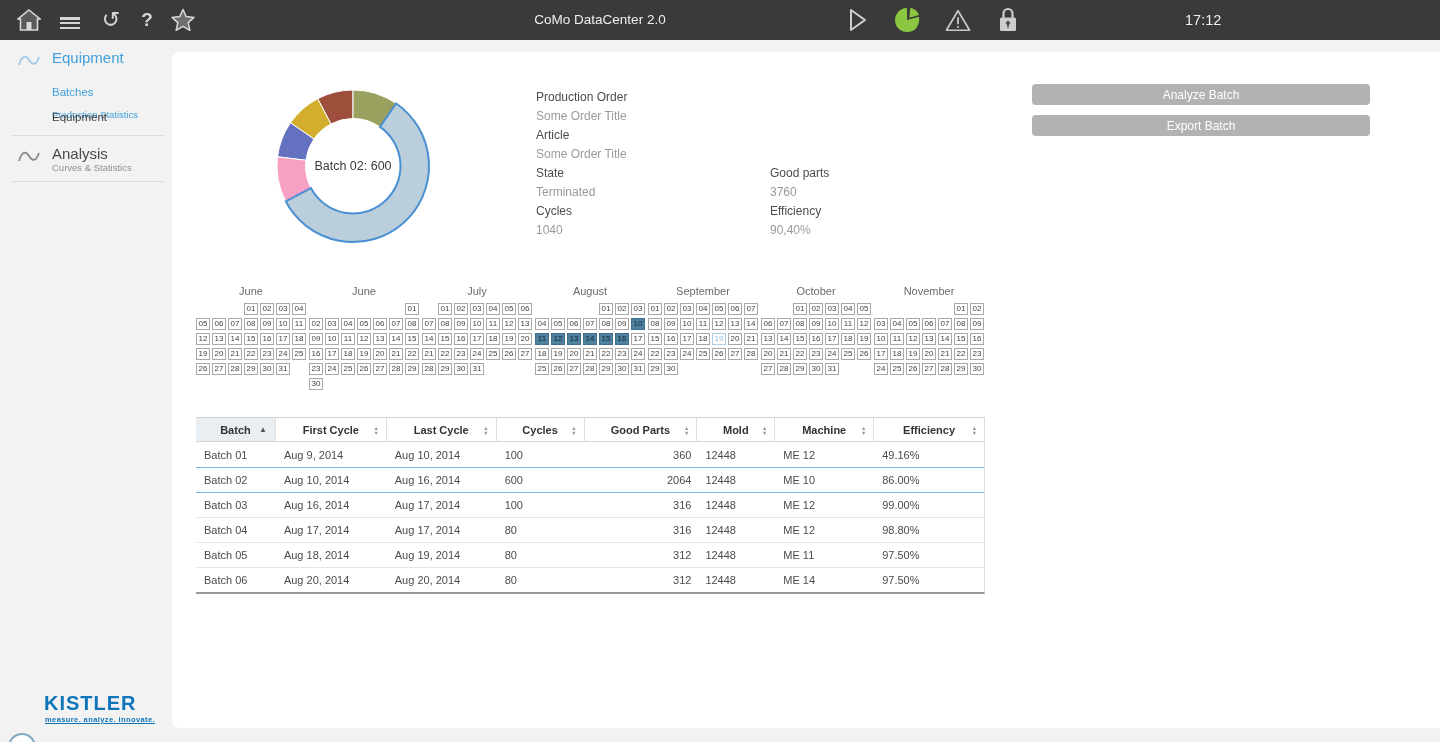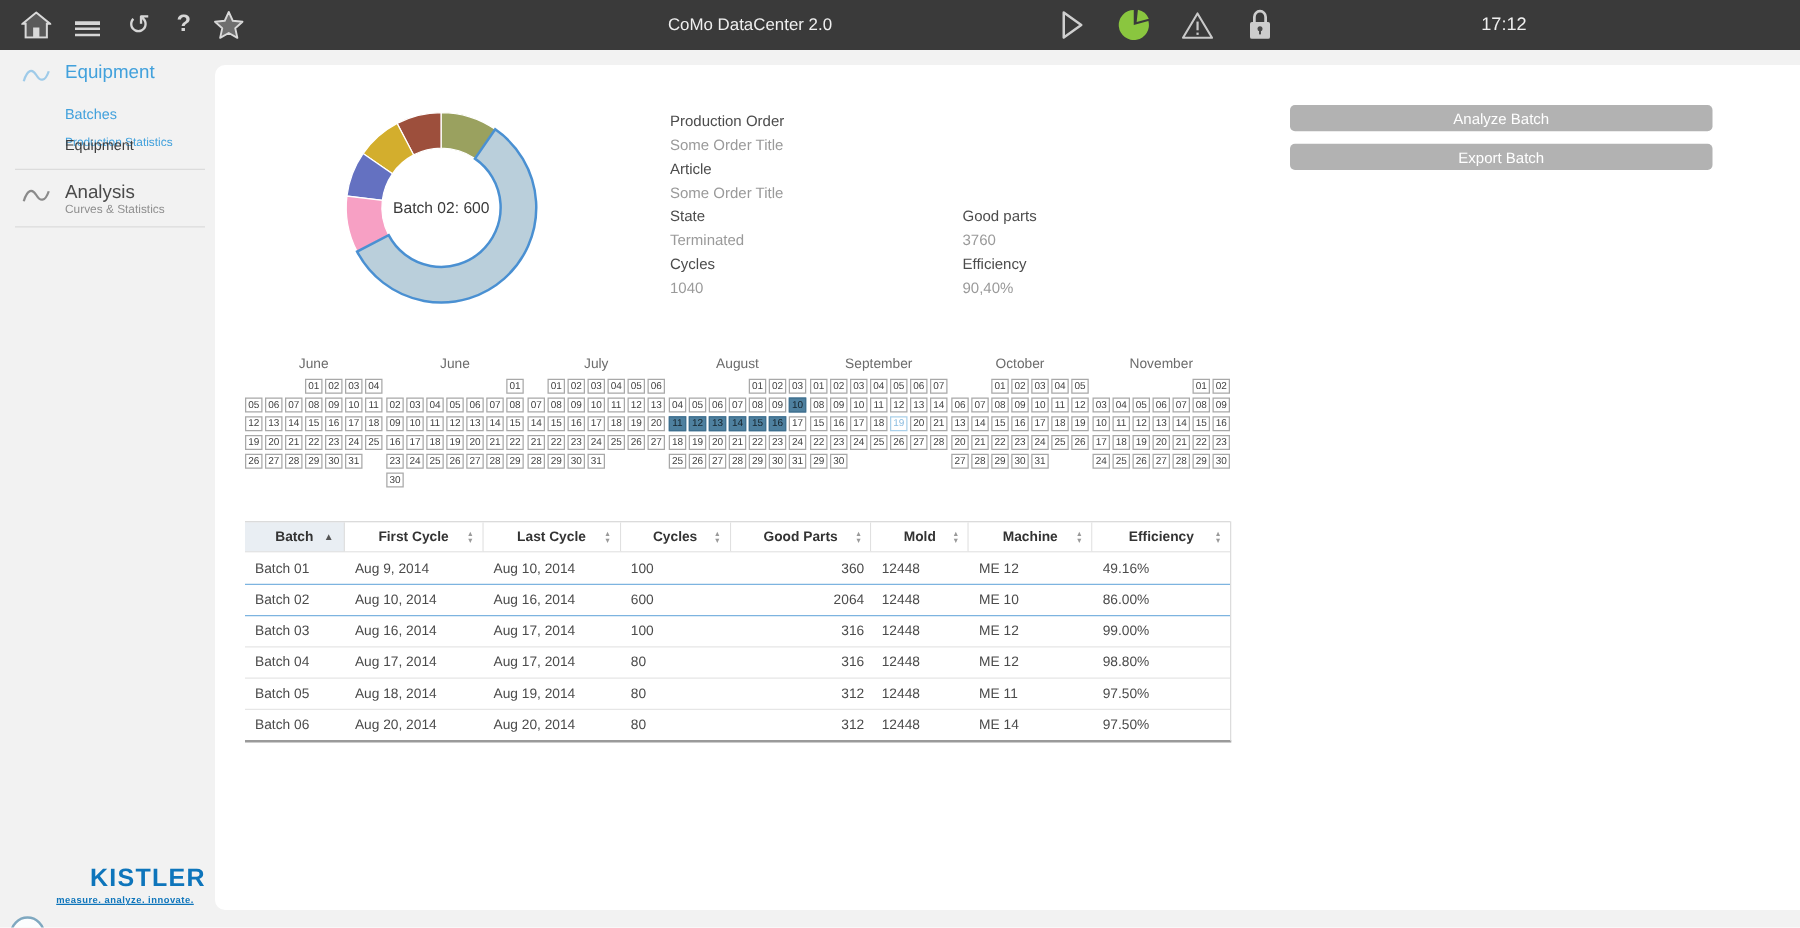--- a/index.html
+++ b/index.html
@@ -14,21 +14,21 @@
   .burger span { display:block; width:20px; height:2.5px; background:#d6d6d6; margin:2.2px 0; }
   .qmark { color:#d6d6d6; font-size:19px; font-weight:bold; }
   .undo-glyph { color:#d6d6d6; font-size:22px; line-height:22px; }
 
   
   .side-title { position:absolute; left:52px; font-size:15px; }
   .side-sub { position:absolute; left:52px; font-size:9.5px; }
   .side-item { position:absolute; left:52px; font-size:11.5px; cursor:pointer; }
   .side-div { position:absolute; left:12px; width:152px; height:1px; background:#dcdcdc; }
   .wave-ico { position:absolute; left:17px; }
-  .logo-brand { position:absolute; left:44px; top:692px; font-size:20px; font-weight:bold; letter-spacing:1px;margin-left:28px; }
+  .logo-brand { position:absolute; left:44px; top:692px; font-size:20px; font-weight:bold; letter-spacing:1px; }
   .logo-tag { position:absolute; left:45px; top:715px; font-size:7.5px; font-weight:bold; letter-spacing:0.4px;text-decoration:underline; }
   .corner-bubble { position:absolute; left:8px; top:733px; width:28px; height:28px; border-radius:50%; border:2px solid #7fa8c0; background:#fbfdfe; }
 
   
   .card { position:absolute; left:172px; top:52px; width:1268px; height:676px; background:#ffffff; border-radius:8px 0 0 8px; }
 
   
   .donut-wrap { position:absolute; left:263px; top:76px; width:180px; height:180px; }
   .donut-label { position:absolute; left:283px; top:159px; width:140px; text-align:center; font-size:12.5px; color:#3a3a3a; }
 

